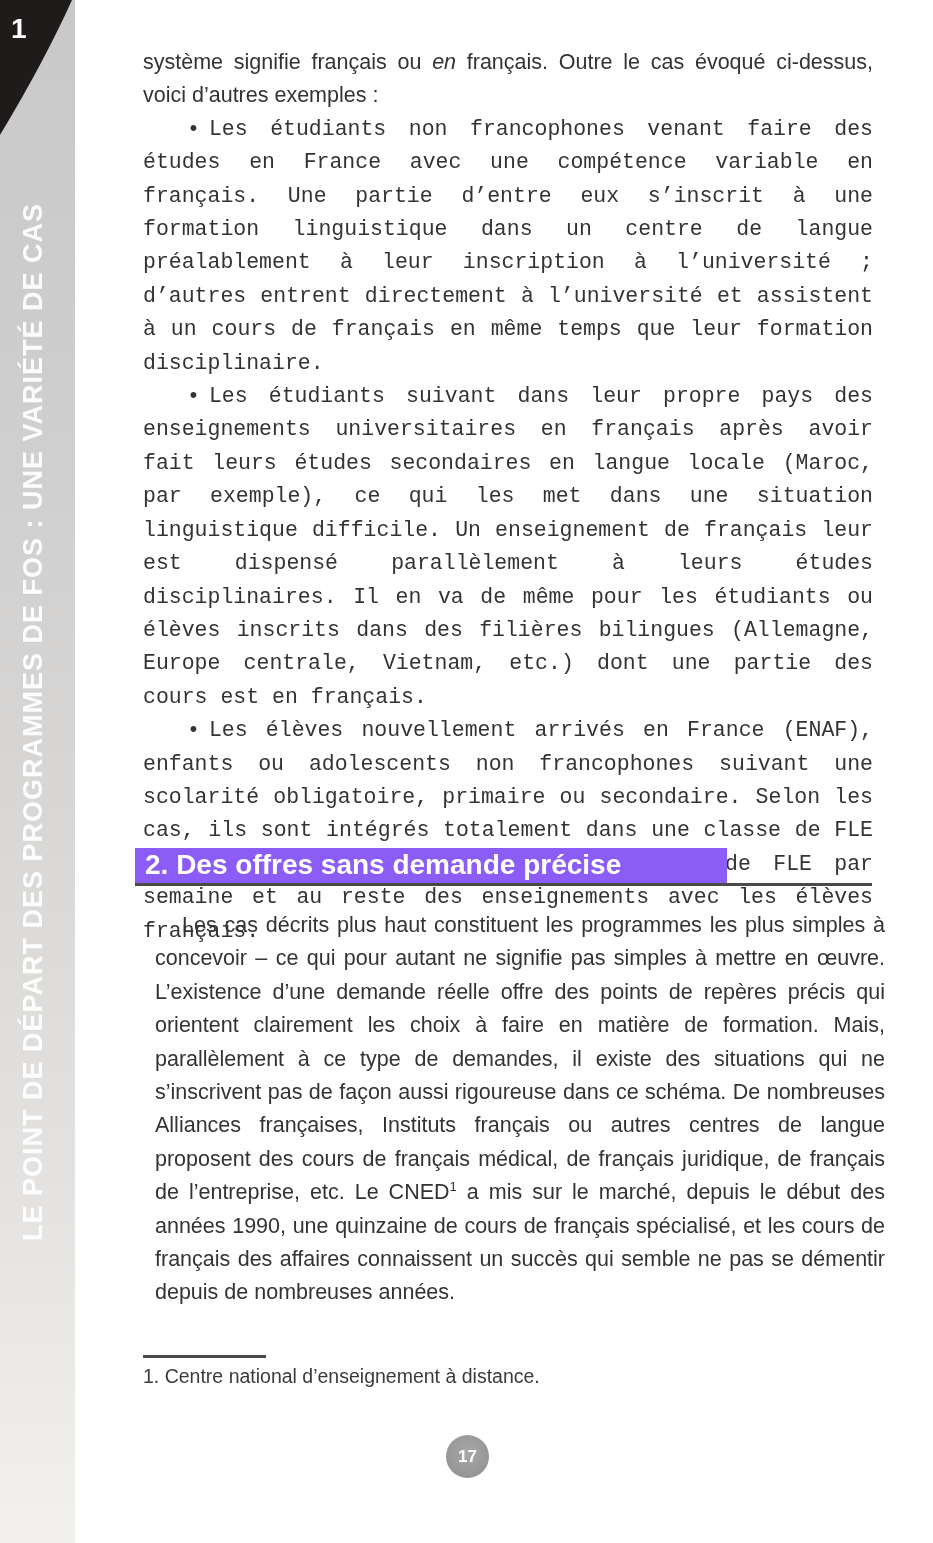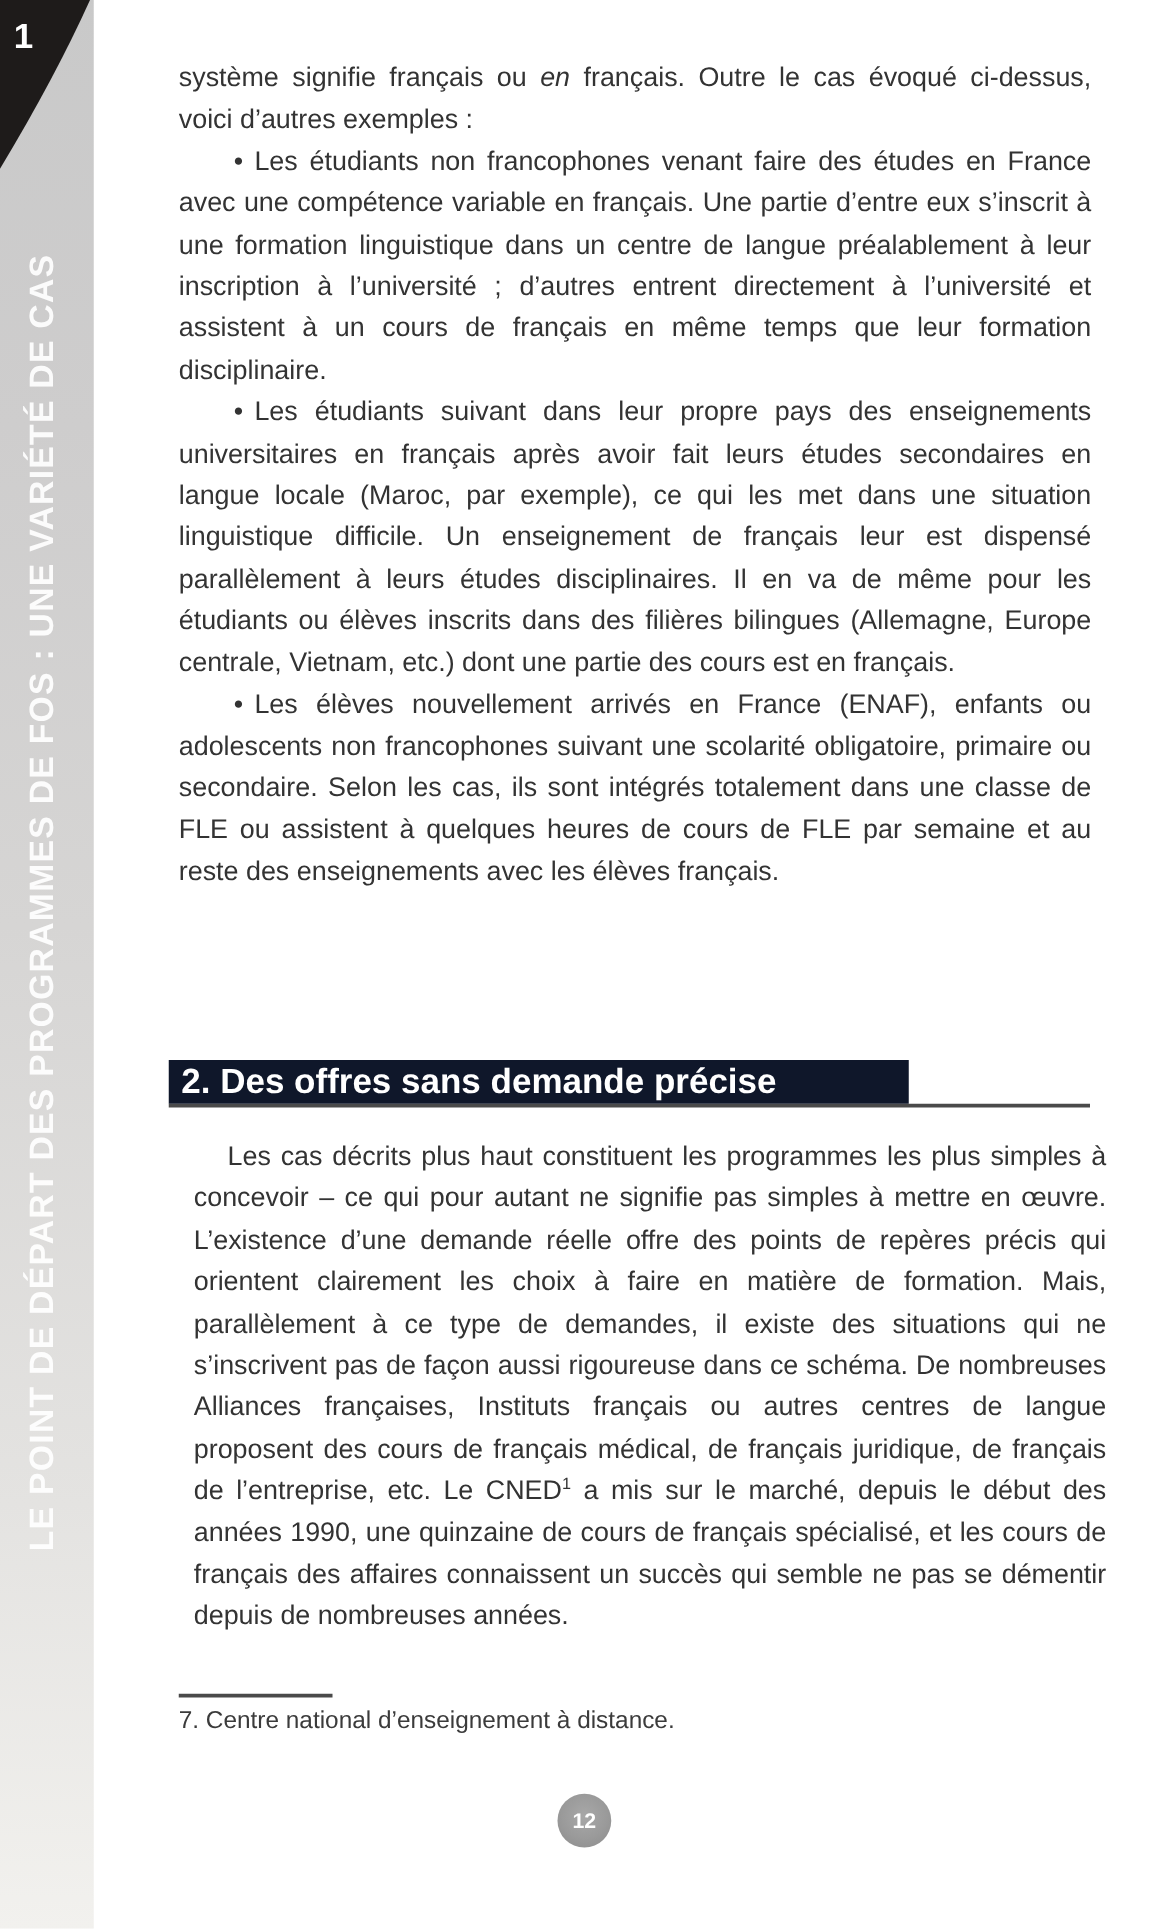--- a/index.html
+++ b/index.html
@@ -37,34 +37,34 @@
   }
 
   
   .text-block{
     position:absolute;left:143px;top:46px;width:730px;
     font-size:21.5px;line-height:33.4px;
     text-align:justify;
     color:#333333;
   }
   .text-block p{margin:0;}
-  .bullet-para{text-indent:44px;}
+  .bullet-para{text-indent:44px;font-family:Liberation Mono, monospace;}
   .bullet-glyph{display:inline-block;text-indent:0;margin-right:9px;}
   em{margin-top:17px;}
 
   
   .section-heading-wrap{
     position:absolute;left:135px;top:848px;width:737px;
     border-bottom:3px solid #4a4a4a;
     height:35px;
   }
   .section-heading{
     margin:0;
     width:582px;height:35px;
-    background:#0f172a;
+    background:#8b5cf6;
     color:#ffffff;
     font-size:28px;font-weight:bold;
     line-height:34px;
     padding-left:10px;
     white-space:nowrap;
     overflow:hidden;
   }
 
   
   .body2{
@@ -128,18 +128,18 @@
   </div>
 
   <div class="section-heading-wrap">
     <h2 class="section-heading">2. Des offres sans demande précise</h2>
   </div>
 
   <p class="body2"><span>Les cas décrits plus haut constituent les programmes les plus simples à concevoir – ce qui pour autant ne signifie pas simples à mettre en œuvre. L’existence d’une demande réelle offre des points de repères précis qui orientent clairement les choix à faire en matière de formation. Mais, parallèlement à ce type de demandes, il existe des situations qui ne s’inscrivent pas de façon aussi rigoureuse dans ce schéma. De nombreuses Alliances françaises, Instituts français ou autres centres de langue proposent des cours de français médical, de français juridique, de français de l’entreprise, etc. Le CNED</span><sup class="fn-ref">1</sup><span> a mis sur le marché, depuis le début des années 1990, une quinzaine de cours de français spécialisé, et les cours de français des affaires connaissent un succès qui semble ne pas se démentir depuis de nombreuses années.</span></p>
 
   <div class="footnote-block">
     <div class="footnote-rule"></div>
-    <p class="footnote-text">7. Centre national d’enseignement à distance.</p>
+    <p class="footnote-text">1. Centre national d’enseignement à distance.</p>
   </div>
 
-  <div class="page-number">12</div>
+  <div class="page-number">17</div>
 
 </div>
 
 </body></html>

